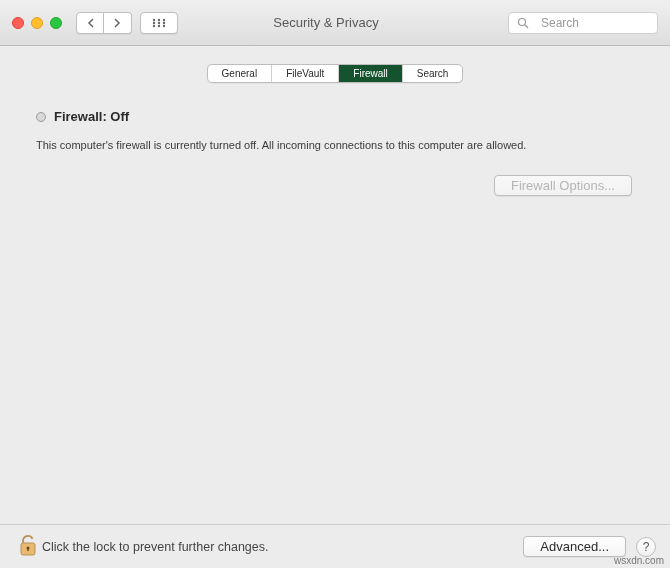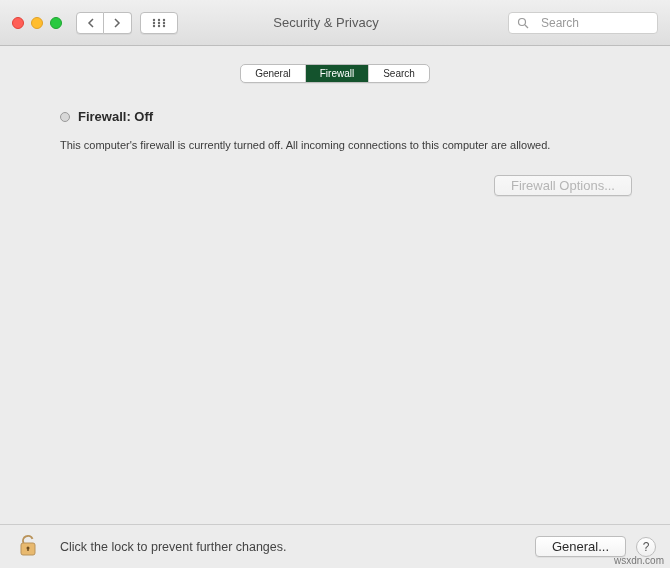--- a/index.html
+++ b/index.html
@@ -89,21 +89,21 @@
       border-right: 1px solid #cfcfce;
       cursor: pointer;
     }
     .seg .tab:last-child { border-right: none; }
     .seg .tab.active {
       background: #14532d;
       color: #fff;
     }
 
     
-    .content { padding: 22px 36px; margin-left: 24px; }
+    .content { padding: 22px 36px; }
     .status-row {
       display: flex; align-items: center; justify-content: space-between;
       margin-top: 4px;
       gap: 20px;
     }
     .status-left { display: flex; align-items: center; gap: 8px; }
     .status-dot {
       width: 10px; height: 10px; border-radius: 50%;
       border: 1px solid #9a9a9a;
       background: #d8d8d8;
@@ -147,21 +147,21 @@
     }
 
     
     .bottombar {
       position: absolute; left: 0; right: 0; bottom: 0;
       height: 44px;
       border-top: 1px solid #cccccc;
       background: #ececec;
       display: flex; align-items: center;
       padding: 0 14px 0 18px;
-      gap: 22px;
+      gap: 4px;
       font-size: 12.5px;
       color: #444;
     }
     .lock-icon { flex: none; }
     .bottombar .right { margin-left: auto; display: flex; align-items: center; gap: 10px; }
     .help-btn {
       width: 20px; height: 20px; border-radius: 50%;
       border: 1px solid #bdbdbd;
       background: linear-gradient(#ffffff,#f0f0f0);
       display: flex; align-items: center; justify-content: center;
@@ -220,20 +220,21 @@
         <circle cx="5" cy="5" r="3.5" stroke="#9a9a9a" fill="none" stroke-width="1.2"></circle>
         <line x1="8" y1="8" x2="11" y2="11" stroke="#9a9a9a" stroke-width="1.2"></line>
       </svg>
     <span>Search</span>
   </div>
 </div>
 
 <div class="tabbar">
   <div class="seg">
     <div class="tab">General</div>
+    <div class="tab">FileVault</div>
     <div class="tab active">Firewall</div>
     <div class="tab">Search</div>
   </div>
 </div>
 
 <div class="content">
   <div class="status-row">
     <div class="status-left">
       <span class="status-dot"></span>
       <span class="status-label">Firewall: Off</span>
@@ -251,18 +252,18 @@
   <span class="lock-icon">
     <svg width="20" height="24" viewBox="0 0 20 24">
       <path d="M5 8 a5 5 0 0 1 10 0" fill="none" stroke="#b9935a" stroke-width="2" transform="rotate(-25 10 8)"></path>
       <rect x="3" y="10" width="14" height="12" rx="2" fill="#e8b96f" stroke="#b9935a"></rect>
       <circle cx="10" cy="15" r="1.5" fill="#6b4a1e"></circle>
       <rect x="9.3" y="15" width="1.4" height="3" fill="#6b4a1e"></rect>
     </svg>
   </span>
   <span>Click the lock to prevent further changes.</span>
   <div class="right">
-    <button class="mac-btn">General...</button>
+    <button class="mac-btn">Advanced...</button>
     <button class="help-btn">?</button>
   </div>
 </div>
 
 <div class="watermark">wsxdn.com</div>
 
 </body></html>

